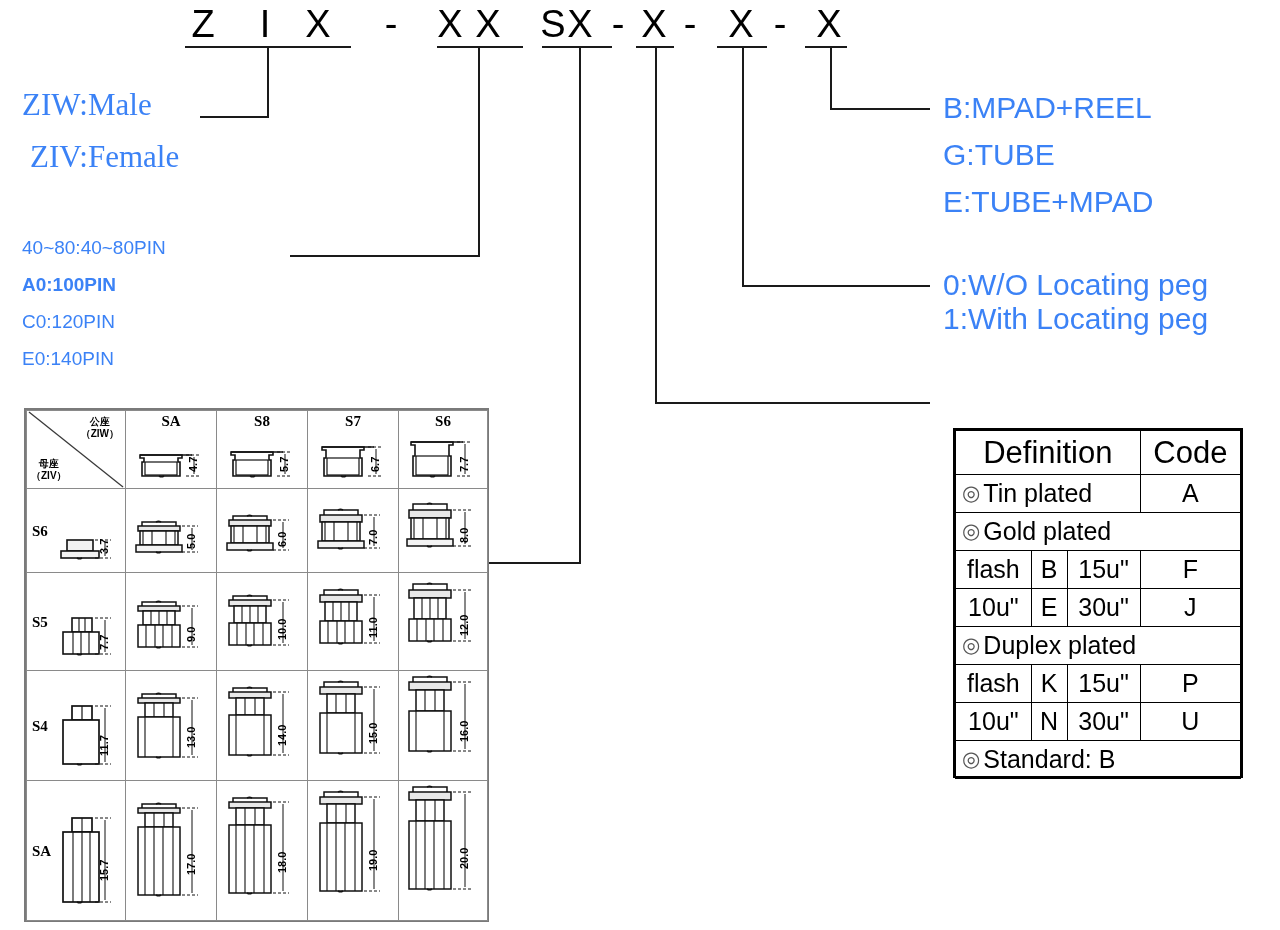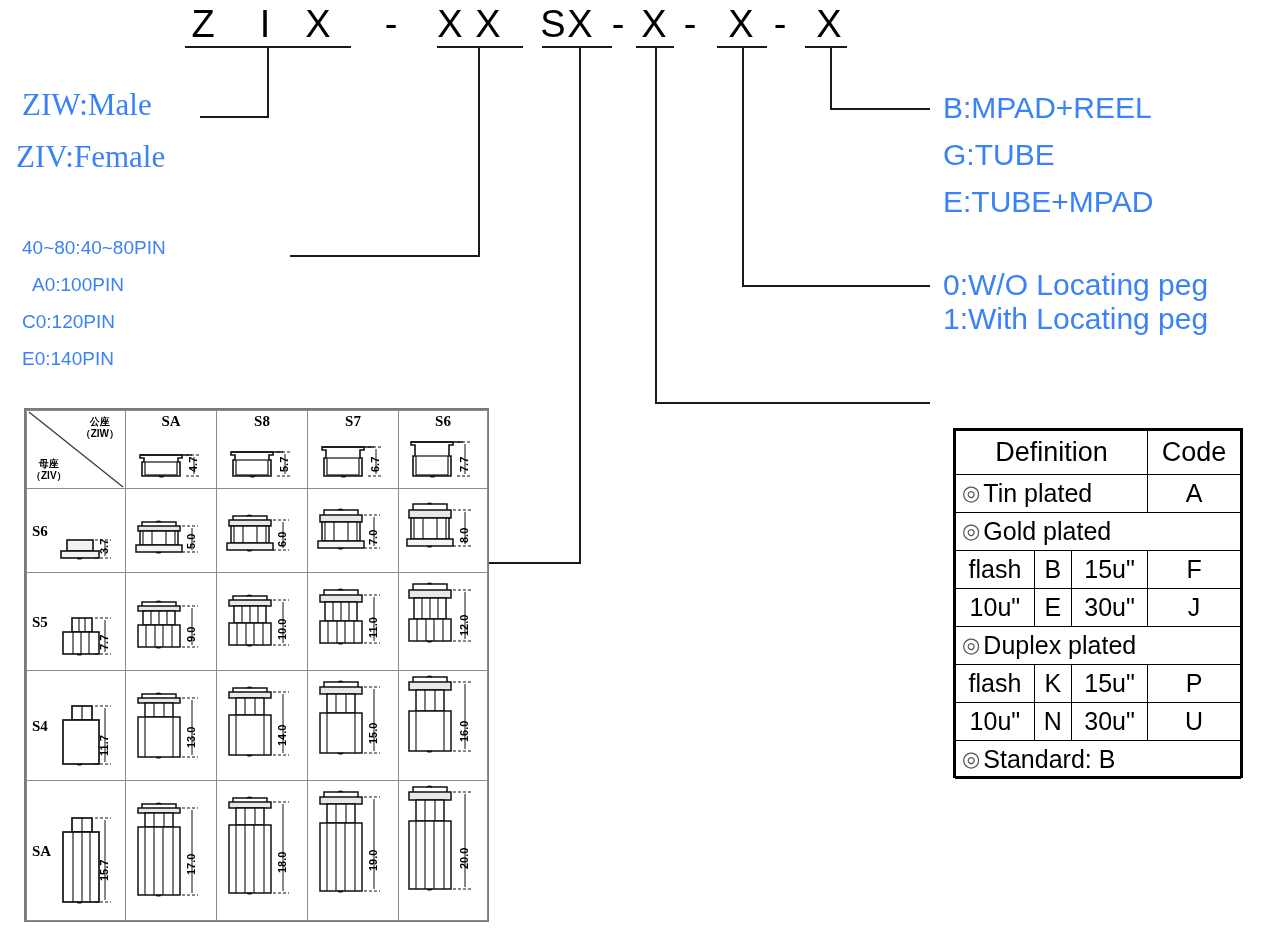--- a/index.html
+++ b/index.html
@@ -54,21 +54,21 @@
   #plating-table table { width: 100%; height: 100%; border-collapse: collapse; }
   #plating-table td {
     border: 1px solid #000;
     font-size: 25px;
     padding: 0 6px;
     text-align: center;
     white-space: nowrap;
     font-family: "Liberation Sans", sans-serif;
     height: 38px;
   }
-  #plating-table td.hd { font-size: 27px; height: 44px; }
+  #plating-table td.hd { font-size: 31px; height: 44px; }
   #plating-table td.lft { text-align: left; margin-left: 32px; }
   .bullet { font-size: 21px; vertical-align: 2px; margin-right: 3px; color:#555; }
 
   
   #matrix {
     position: absolute;
     left: 24px; top: 408px;
     width: 465px; height: 514px;
     border: 2px solid #7a7a7a;
     background: #fff;
@@ -133,24 +133,24 @@
 
   <div class="ln h" style="left:717px; top:46px; width:50px;"></div>
   <div class="ln v" style="left:742px; top:46px; height:241px;"></div>
   <div class="ln h" style="left:742px; top:285px; width:188px;"></div>
 
   <div class="ln h" style="left:805px; top:46px; width:42px;"></div>
   <div class="ln v" style="left:830px; top:46px; height:64px;"></div>
   <div class="ln h" style="left:830px; top:108px; width:100px;"></div>
 
   <div class="lbl serif" style="left:22px; top:88px;">ZIW:Male</div>
-  <div class="lbl serif" style="left:16px; top:140px;">ZIV:Female</div>
+  <div class="lbl serif" style="left:30px; top:140px;">ZIV:Female</div>
 
   <div class="lbl blk" style="left:22px; top:231px;">40~80:40~80PIN</div>
-  <div class="lbl blk" style="left:32px; top:268px;">A0:100PIN</div>
+  <div class="lbl blk" style="left:22px; top:268px;font-weight:bold;">A0:100PIN</div>
   <div class="lbl blk" style="left:22px; top:305px;">C0:120PIN</div>
   <div class="lbl blk" style="left:22px; top:342px;">E0:140PIN</div>
 
   <div class="lbl" style="left:943px; top:91px;">B:MPAD+REEL</div>
   <div class="lbl" style="left:943px; top:138px;">G:TUBE</div>
   <div class="lbl" style="left:943px; top:185px;">E:TUBE+MPAD</div>
 
   <div class="lbl" style="left:943px; top:268px;">0:W/O Locating peg</div>
   <div class="lbl" style="left:943px; top:302px;">1:With Locating peg</div>
 

